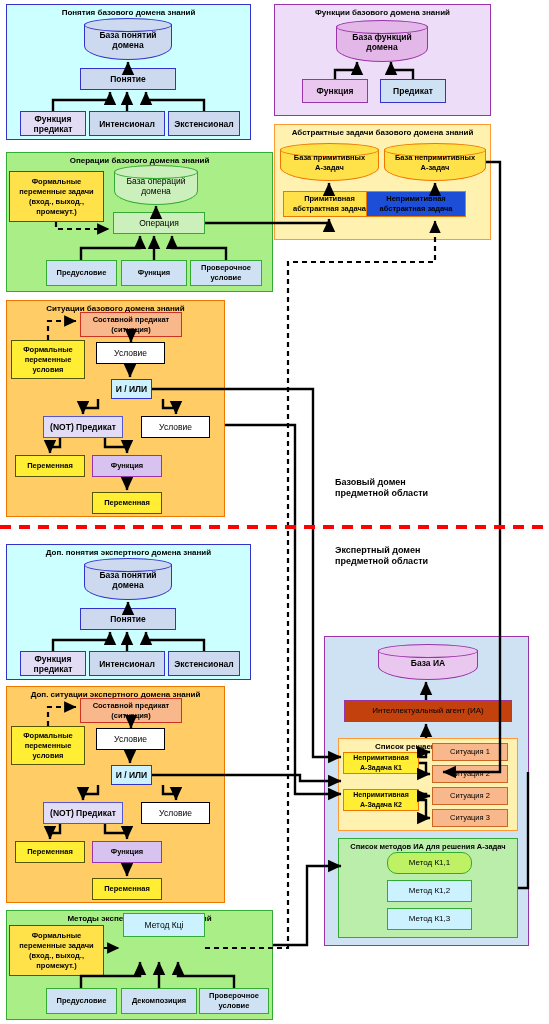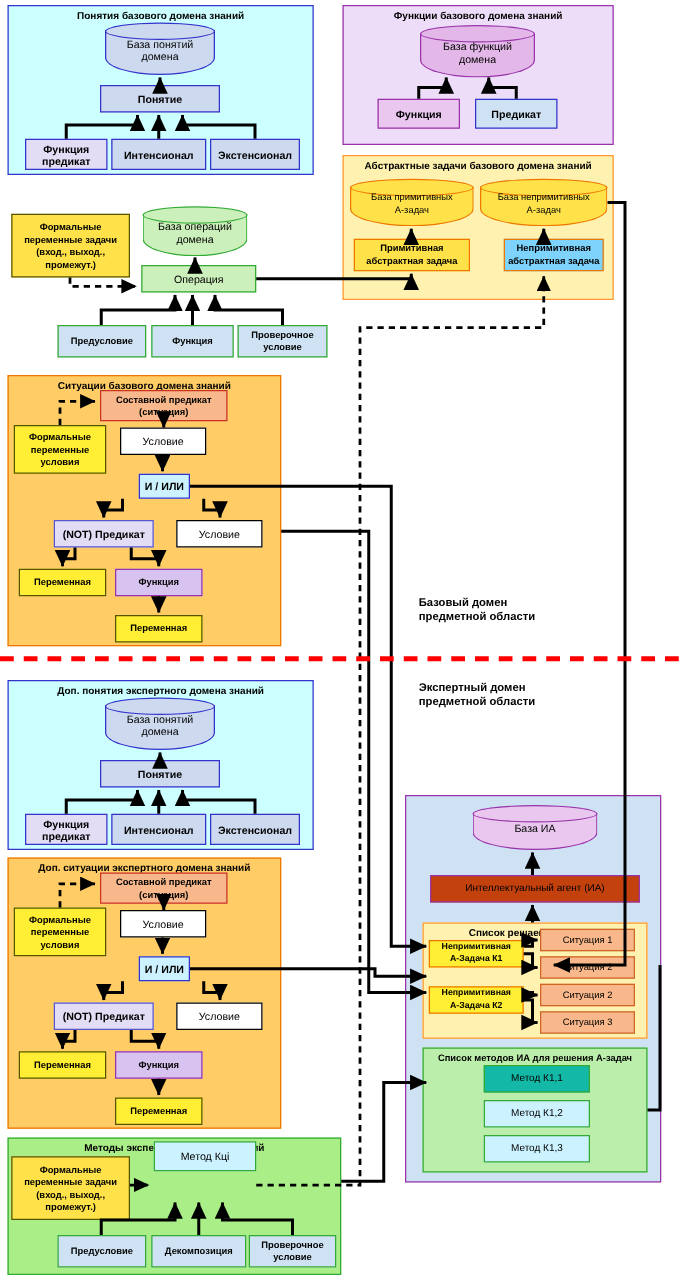--- a/index.html
+++ b/index.html
@@ -16,21 +16,21 @@
         font-size:8.5px;font-weight:bold;line-height:10px;padding:1px;}
   .node.reg{font-weight:normal;}
 
   .cyl{position:absolute;box-sizing:border-box;}
   .cyl .body{position:absolute;left:0;right:0;top:6px;bottom:0;
              border-width:1.5px;border-style:solid;border-top:none;
              border-bottom-left-radius:50% 14px;border-bottom-right-radius:50% 14px;}
   .cyl .top{position:absolute;left:0;right:0;top:0;height:12px;
             border-width:1.5px;border-style:solid;border-radius:50%/50%;}
   .cyl .lbl{position:absolute;left:0;right:0;top:50%;transform:translateY(-45%);
-            text-align:center;font-size:8.5px;font-weight:normal;line-height:10px;z-index:3;}
+            text-align:center;font-size:8.5px;font-weight:bold;line-height:10px;z-index:3;}
 
   svg.wires{position:absolute;left:0;top:0;width:549px;height:1024px;pointer-events:none;}
 
   .freetxt{position:absolute;font-size:9px;font-weight:bold;line-height:11px;}
   .tinytxt{position:absolute;text-align:center;font-size:6.5px;font-weight:bold;line-height:8px;}
 </style>
 </head>
 <body>
 
 <div id="stage">
@@ -86,25 +86,28 @@
   <div class="cyl" style="left:384px;top:143px;width:102px;height:38px;">
     <div class="body" style="background:#ffe24a;border-color:#ee7700;"></div>
     <div class="top" style="background:#ffe24a;border-color:#ee7700;"></div>
     <div class="lbl" style="white-space:pre-line;font-size:7.5px;">База непримитивных
 А-задач</div>
   </div>
   <div class="node" style="left:283px;top:191px;width:93px;height:26px;background:#ffe24a;border-color:#ee7700;">
     <span style="white-space:pre-line;font-size:7.5px;">Примитивная
 абстрактная задача</span>
     </div>
-  <div class="node" style="left:403px;top:191px;width:80px;height:26px;background:#7dd3fc;border-color:#ee7700;">
+  <div class="node" style="left:366px;top:191px;width:100px;height:26px;background:#1d4ed8;border-color:#ee7700;">
     <span style="white-space:pre-line;font-size:7.5px;">Непримитивная
 абстрактная задача</span>
     </div>
 
+  <div class="panel" style="left:6px;top:152px;width:267px;height:140px;background:#aaee88;border-color:#33aa33;">
+    <div class="ptitle">Операции базового домена знаний</div>
+  </div>
   <div class="cyl" style="left:114px;top:165px;width:84px;height:40px;padding-left:46px;">
     <div class="body" style="background:#ccf0bb;border-color:#33aa33;"></div>
     <div class="top" style="background:#ccf0bb;border-color:#33aa33;"></div>
     <div class="lbl" style="white-space:pre-line;font-weight:normal;">База операций
 домена</div>
   </div>
   <div class="node" style="left:9px;top:171px;width:95px;height:51px;background:#ffe24a;border-color:#555500;">
     <span style="white-space:pre-line;font-size:7.5px;">Формальные
 переменные задачи
 (вход., выход.,
@@ -274,21 +277,21 @@
   <div class="node reg" style="left:432px;top:787px;width:76px;height:18px;background:#f8b88b;border-color:#cc6622;">
     <span style="font-size:7.5px;">Ситуация 2</span>
     </div>
   <div class="node reg" style="left:432px;top:809px;width:76px;height:18px;background:#f8b88b;border-color:#cc6622;align-items:center;">
     <span style="font-size:7.5px;">Ситуация 3</span>
     </div>
 
   <div class="panel" style="left:338px;top:838px;width:180px;height:100px;background:#bbeeaa;border-color:#33aa33;">
     <div class="ptitle" style="font-size:7.5px;">Список методов ИА для решения А-задач</div>
   </div>
-  <div class="node reg" style="left:387px;top:852px;width:85px;height:22px;background:#14b8a6;border-color:#33aa33;">
+  <div class="node reg" style="left:387px;top:852px;width:85px;height:22px;background:#bef264;border-color:#33aa33;border-radius:10px;">
     <span style="font-size:8px;">Метод К1,1</span>
     </div>
   <div class="node reg" style="left:387px;top:880px;width:85px;height:22px;background:#ccf2ff;border-color:#33aa33;">
     <span style="font-size:8px;">Метод К1,2</span>
     </div>
   <div class="node reg" style="left:387px;top:908px;width:85px;height:22px;background:#ccf2ff;border-color:#33aa33;">
     <span style="font-size:8px;">Метод К1,3</span>
     </div>
 
   <svg class="wires" viewBox="0 0 549 1024">

